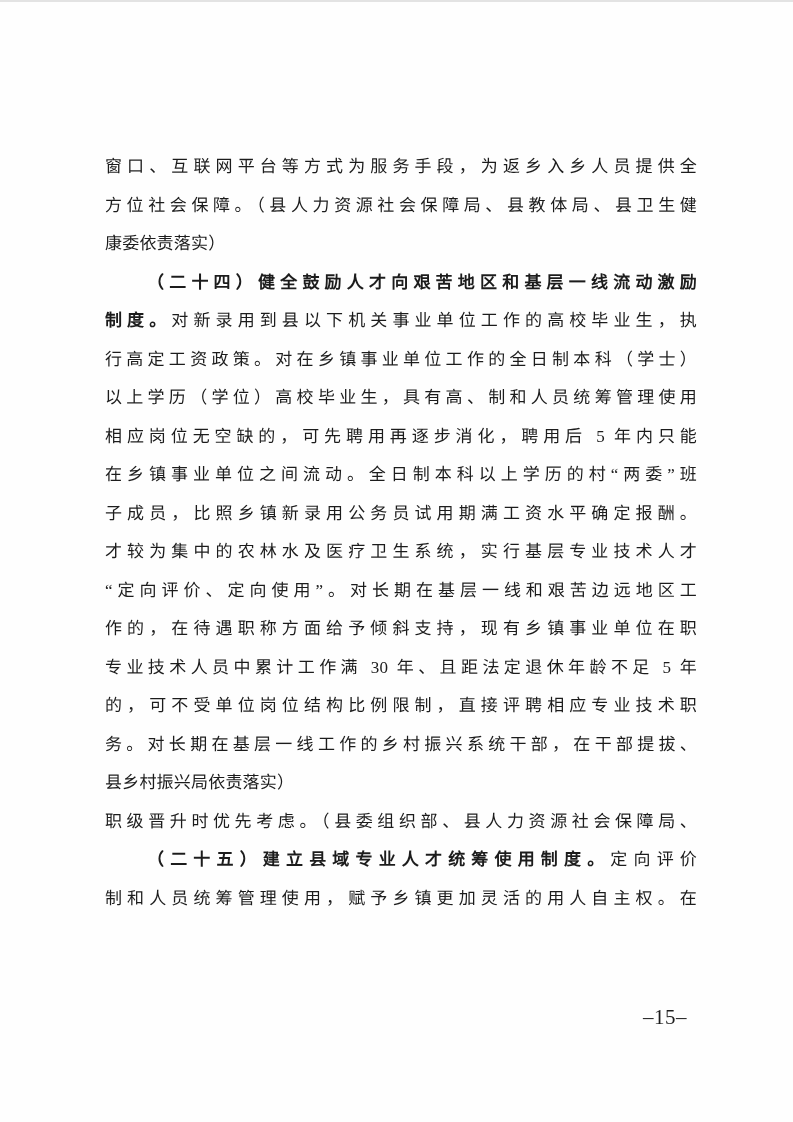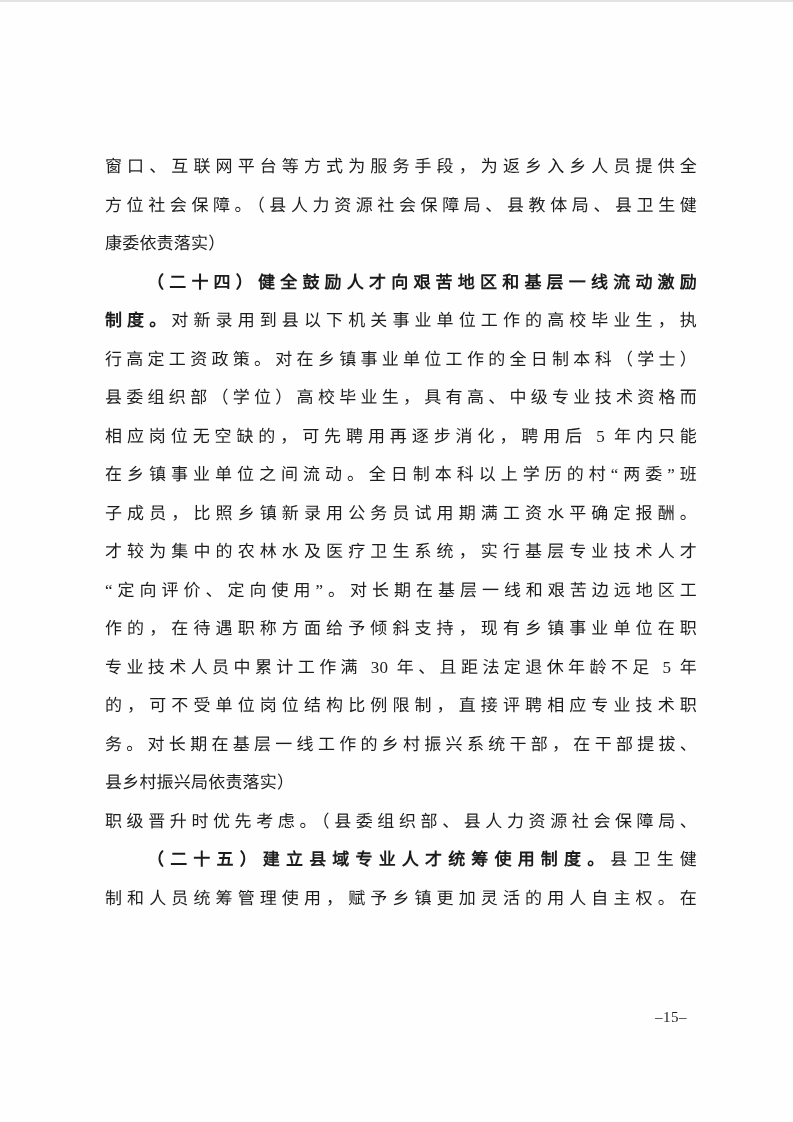--- a/index.html
+++ b/index.html
@@ -51,46 +51,46 @@
     font-weight: 400;
   }
   .seg.bold {
     font-weight: 700;
     font-family: "Liberation Sans", "DejaVu Sans", sans-serif;
   }
   .page-number {
     position: absolute;
     top: 1003px;
     right: 106px;
-    font-size: 15px;
+    font-size: 21px;
     line-height: 28px;
     letter-spacing: 0.5px;
     color: #1c1c1c;
   }
 </style>
 </head>
 <body>
 
 <div class="page">
   <div class="doc-body">
       <div class="line"><span class="seg">窗口、互联网平台等方式为服务手段，为返乡入乡人员提供全</span></div>
       <div class="line"><span class="seg">方位社会保障。（县人力资源社会保障局、县教体局、县卫生健</span></div>
       <div class="line para-end"><span class="seg">康委依责落实）</span></div>
       <div class="line indent"><span class="seg bold">（二十四）健全鼓励人才向艰苦地区和基层一线流动激励</span></div>
       <div class="line"><span class="seg bold">制度。</span><span class="seg">对新录用到县以下机关事业单位工作的高校毕业生，执</span></div>
       <div class="line"><span class="seg">行高定工资政策。对在乡镇事业单位工作的全日制本科（学士）</span></div>
-      <div class="line"><span class="seg">县委组织部（学位）高校毕业生，具有高、中级专业技术资格而</span></div>
+      <div class="line"><span class="seg">以上学历（学位）高校毕业生，具有高、制和人员统筹管理使用</span></div>
       <div class="line"><span class="seg">相应岗位无空缺的，可先聘用再逐步消化，聘用后 5 年内只能</span></div>
       <div class="line"><span class="seg">在乡镇事业单位之间流动。全日制本科以上学历的村“两委”班</span></div>
       <div class="line"><span class="seg">子成员，比照乡镇新录用公务员试用期满工资水平确定报酬。</span></div>
       <div class="line"><span class="seg">才较为集中的农林水及医疗卫生系统，实行基层专业技术人才</span></div>
       <div class="line"><span class="seg">“定向评价、定向使用”。对长期在基层一线和艰苦边远地区工</span></div>
       <div class="line"><span class="seg">作的，在待遇职称方面给予倾斜支持，现有乡镇事业单位在职</span></div>
       <div class="line"><span class="seg">专业技术人员中累计工作满 30 年、且距法定退休年龄不足 5 年</span></div>
       <div class="line"><span class="seg">的，可不受单位岗位结构比例限制，直接评聘相应专业技术职</span></div>
       <div class="line"><span class="seg">务。对长期在基层一线工作的乡村振兴系统干部，在干部提拔、</span></div>
       <div class="line para-end"><span class="seg">县乡村振兴局依责落实）</span></div>
       <div class="line"><span class="seg">职级晋升时优先考虑。（县委组织部、县人力资源社会保障局、</span></div>
-      <div class="line indent"><span class="seg bold">（二十五）建立县域专业人才统筹使用制度。</span><span class="seg">县卫生健</span></div>
+      <div class="line indent"><span class="seg bold">（二十五）建立县域专业人才统筹使用制度。</span><span class="seg">定向评价</span></div>
       <div class="line"><span class="seg">制和人员统筹管理使用，赋予乡镇更加灵活的用人自主权。在</span></div>
     </div>
   <div class="page-number">–15–</div>
 </div>
 
 </body></html>

